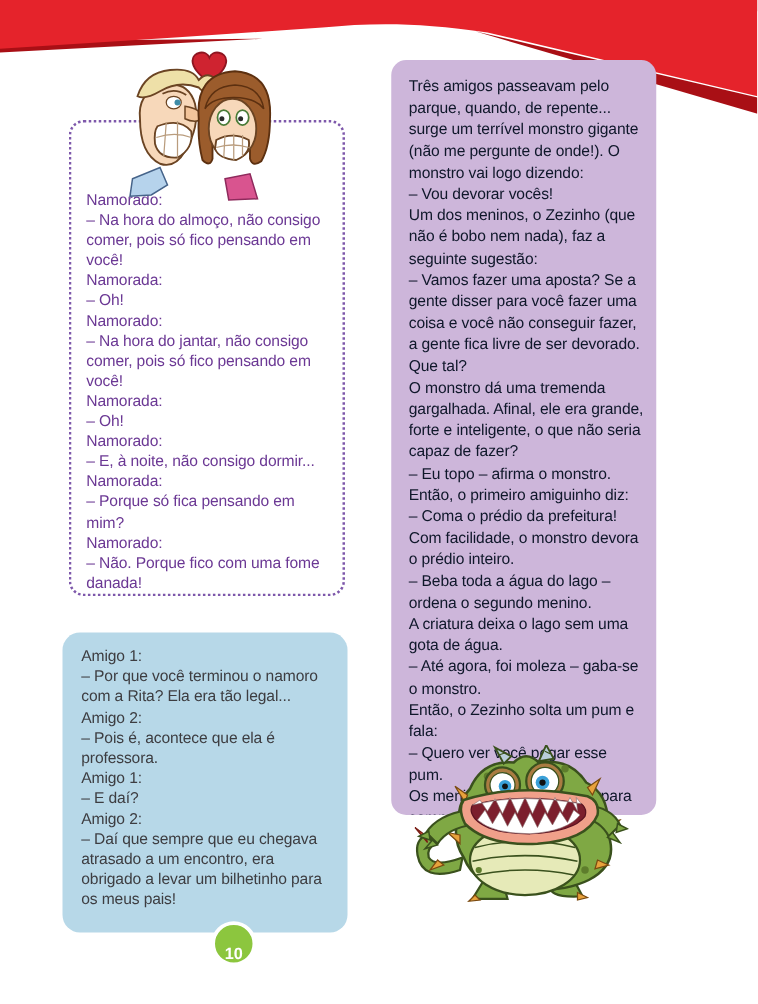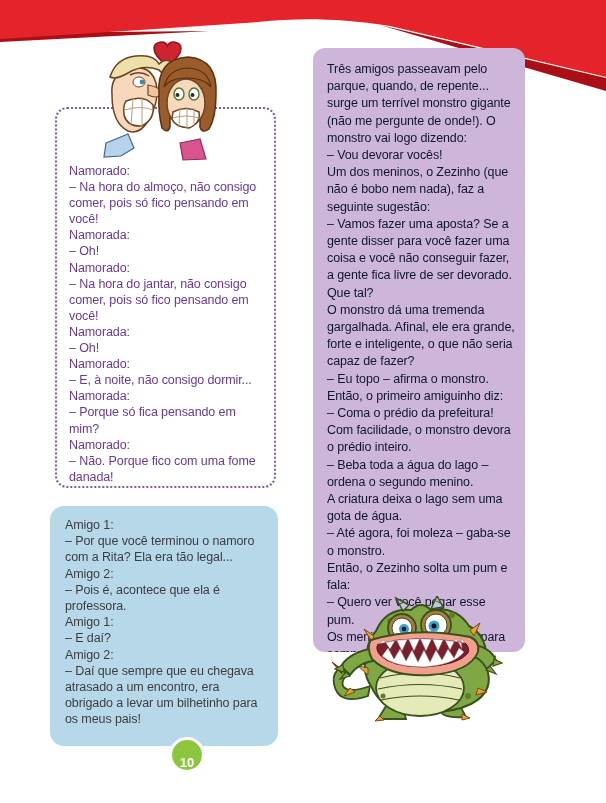--- a/index.html
+++ b/index.html
@@ -3,21 +3,21 @@
 <meta charset="utf-8">
 <style>
   html,body{margin:0;padding:0;}
   body{width:606px;height:803px;background:#ffffff;font-family:"Liberation Sans","DejaVu Sans",sans-serif;}
   .page{position:relative;width:606px;height:803px;background:#ffffff;overflow:hidden;}
   svg{display:block;}
   .header-svg{position:absolute;top:0;left:0;}
   .footer-svg{position:absolute;bottom:0;left:0;}
   .joke-text{white-space:pre-line;}
   .dotted-box{
-    position:absolute;left:55px;top:107px;width:221px;height:381px;
+    position:absolute;left:55px;top:96px;width:221px;height:381px;
     border:2.5px dotted #7e58ab;border-radius:12px;box-sizing:border-box;
     padding:54px 8px 0 12px;overflow:hidden;
   }
   .dotted-box .joke-text{
     color:#6b3894;font-size:12.5px;line-height:16.1px;letter-spacing:-0.1px;
   }
   .blue-box{
     position:absolute;left:50px;top:506px;width:228px;height:240px;
     background:#b7d8e8;border-radius:14px;box-sizing:border-box;
     padding:11px 12px 0 15px;overflow:hidden;

